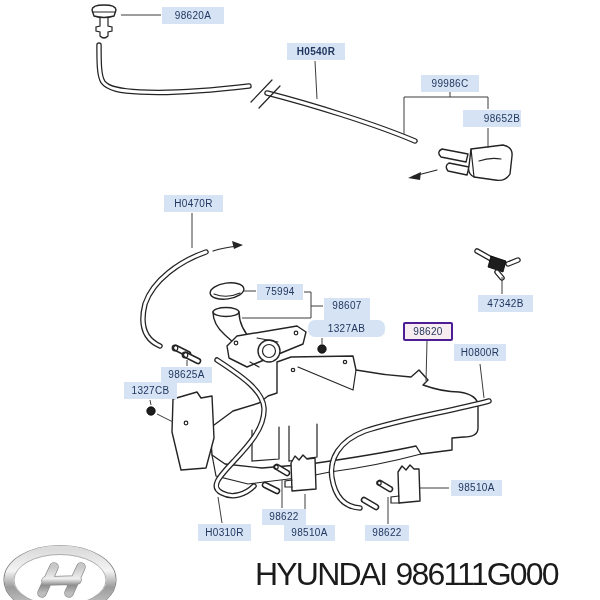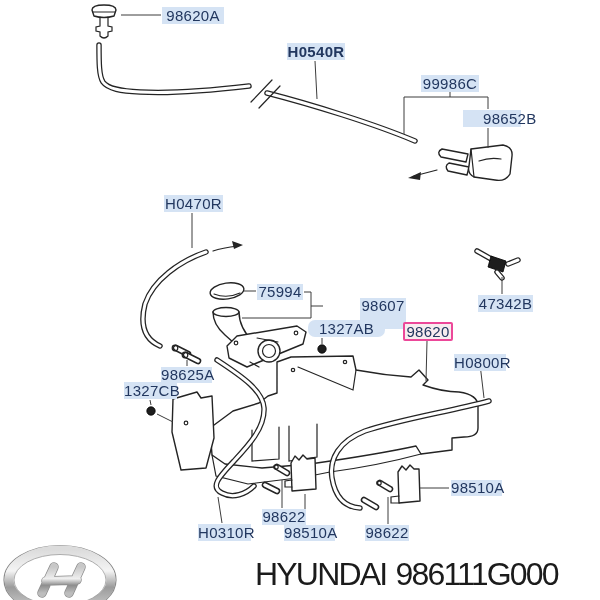--- a/index.html
+++ b/index.html
@@ -9,23 +9,23 @@
   
   .part{fill:#ffffff;stroke:#242424;stroke-width:1.4;stroke-linejoin:round;}
   .line{fill:none;stroke:#242424;stroke-width:1.2;stroke-linecap:round;}
   .leader{fill:none;stroke:#3c3c3c;stroke-width:1;}
   .tube-out{fill:none;stroke:#242424;stroke-width:5.5;stroke-linecap:round;}
   .tube-in{fill:none;stroke:#ffffff;stroke-width:3;stroke-linecap:round;}
   .tube-out2{fill:none;stroke:#242424;stroke-width:6.5;stroke-linecap:round;}
   .tube-in2{fill:none;stroke:#ffffff;stroke-width:3.5;stroke-linecap:round;}
   .dark{fill:#1e1e1e;stroke:#000;stroke-width:0.8;}
   
-  .plabel{position:absolute;background:#d5e3f4;color:#22375f;font-size:15px;
+  .plabel{position:absolute;background:#d5e3f4;color:#22375f;font-size:10px;
           text-align:center;white-space:nowrap;box-sizing:border-box;letter-spacing:0.3px;}
-  .plabel.hl{background:#f7ecef;border:2px solid #ec4899;border-radius:2px;}
+  .plabel.hl{background:#f7ecef;border:2px solid #4c1d95;border-radius:2px;}
   
   .footer-text{position:absolute;left:255px;top:556px;font-size:32px;letter-spacing:-1.8px;
                color:#1b1b1b;white-space:nowrap;text-align:center;}
   .footer-text .pn{margin-left:9px;}
 </style>
 </head>
 <body>
 
 <div class="stage">
 
@@ -197,24 +197,24 @@
     </g>
   </svg>
 
   <div id="labels-layer">
       <div class="plabel" style="left: 162px; top: 7px; width: 62px; height: 17px; line-height: 17px;">98620A</div>
       <div class="plabel" style="left: 287px; top: 43px; width: 58px; height: 17px; line-height: 17px; font-weight: bold;">H0540R</div>
       <div class="plabel" style="left: 421px; top: 75px; width: 58px; height: 17px; line-height: 17px;">99986C</div>
       <div class="plabel" style="left: 463px; top: 110px; width: 58px; height: 17px; line-height: 17px; padding-left: 20px;">98652B</div>
       <div class="plabel" style="left: 164px; top: 195px; width: 59px; height: 17px; line-height: 17px;">H0470R</div>
       <div class="plabel" style="left: 257px; top: 284px; width: 46px; height: 16px; line-height: 16px;">75994</div>
-      <div class="plabel" style="left: 324px; top: 298px; width: 46px; height: 31px; line-height: 16px; margin-left: 36px;">98607</div>
+      <div class="plabel" style="left: 324px; top: 298px; width: 46px; height: 31px; line-height: 16px;">98607</div>
       <div class="plabel" style="left: 308px; top: 320px; width: 77px; height: 17px; line-height: 17px; border-radius: 7px;">1327AB</div>
       <div class="plabel hl" style="left: 403px; top: 322px; width: 50px; height: 19px; line-height: 15px;">98620</div>
-      <div class="plabel" style="left: 454px; top: 354px; width: 52px; height: 17px; line-height: 17px;">H0800R</div>
+      <div class="plabel" style="left: 454px; top: 344px; width: 52px; height: 17px; line-height: 17px;">H0800R</div>
       <div class="plabel" style="left: 478px; top: 295px; width: 55px; height: 17px; line-height: 17px;">47342B</div>
       <div class="plabel" style="left: 161px; top: 367px; width: 51px; height: 16px; line-height: 16px;">98625A</div>
       <div class="plabel" style="left: 124px; top: 382px; width: 53px; height: 17px; line-height: 17px;">1327CB</div>
       <div class="plabel" style="left: 198px; top: 524px; width: 53px; height: 17px; line-height: 17px;">H0310R</div>
       <div class="plabel" style="left: 262px; top: 509px; width: 44px; height: 16px; line-height: 16px;">98622</div>
       <div class="plabel" style="left: 284px; top: 525px; width: 51px; height: 16px; line-height: 16px;">98510A</div>
       <div class="plabel" style="left: 365px; top: 525px; width: 44px; height: 16px; line-height: 16px;">98622</div>
       <div class="plabel" style="left: 451px; top: 480px; width: 51px; height: 16px; line-height: 16px;">98510A</div>
     </div>
 

